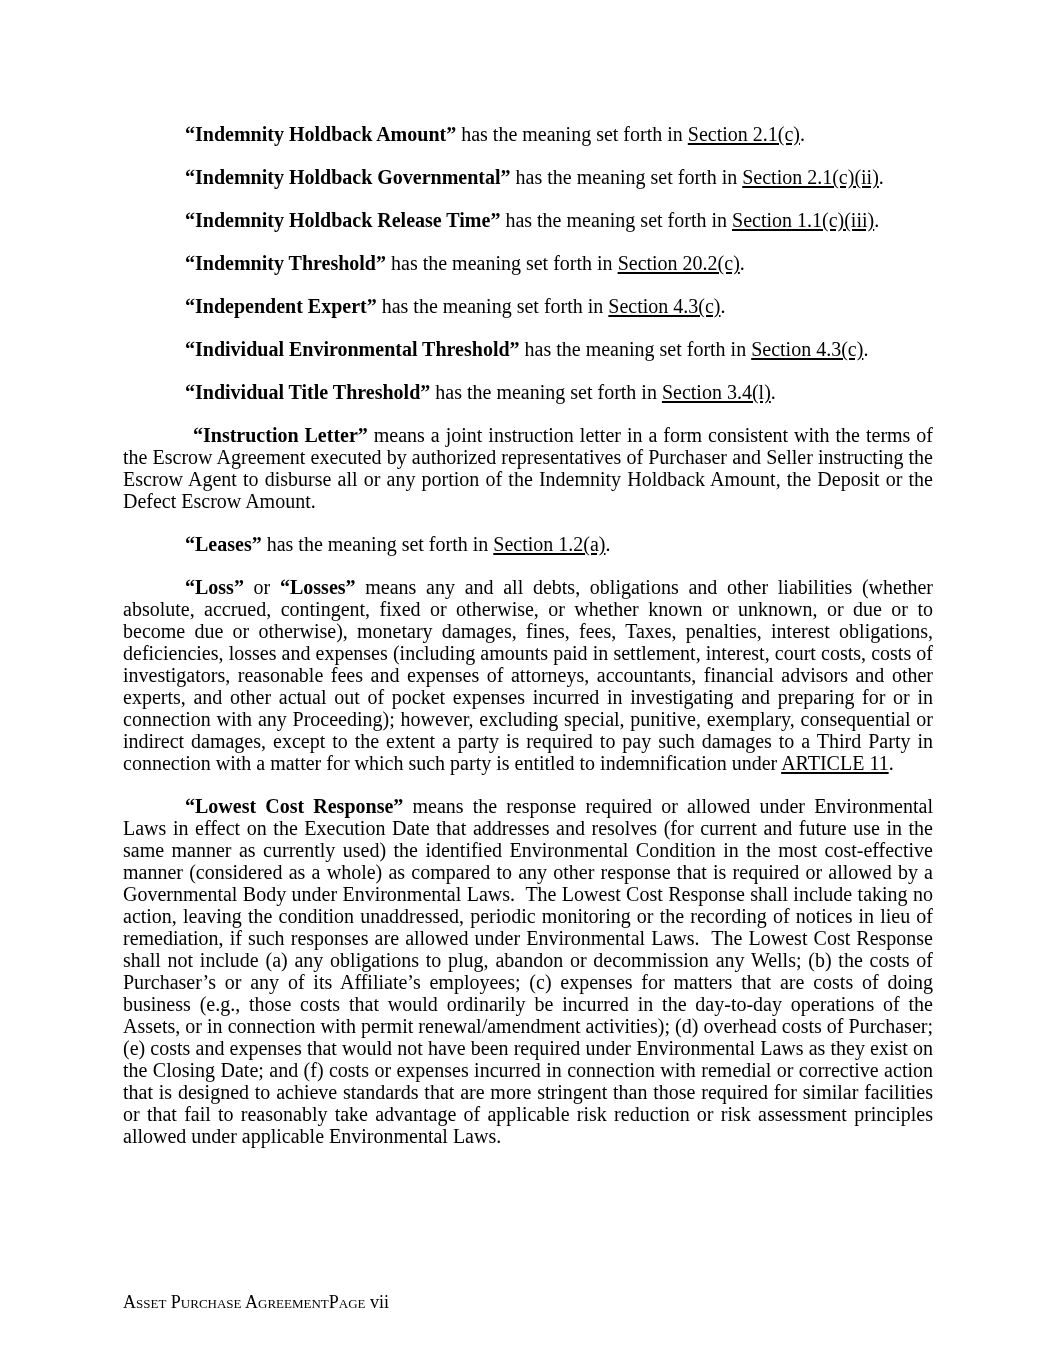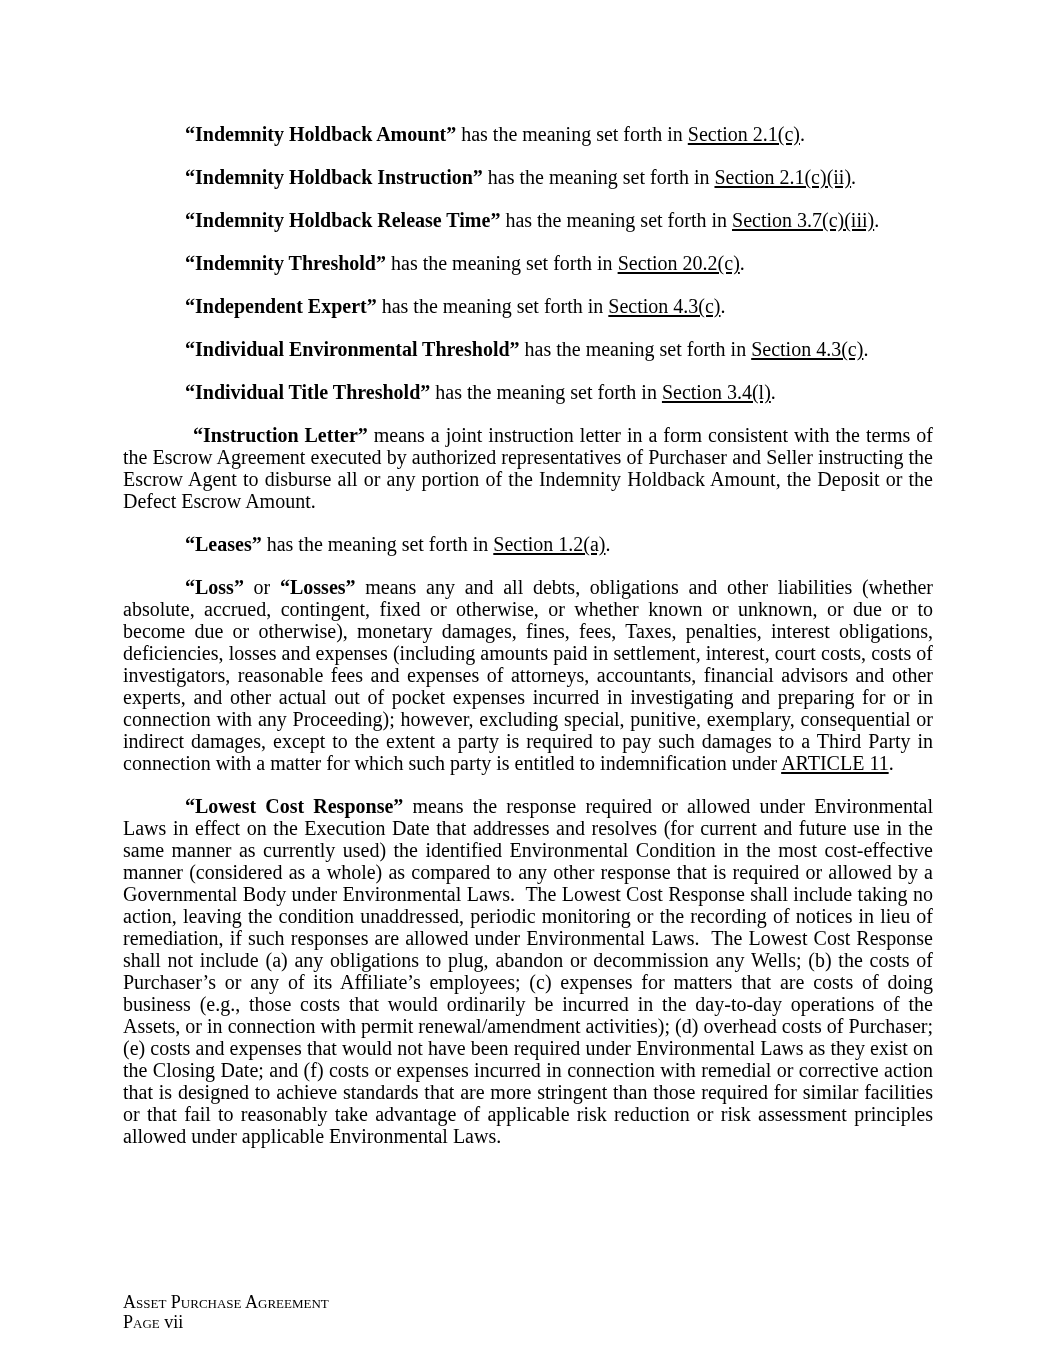--- a/index.html
+++ b/index.html
@@ -36,31 +36,30 @@
   }
   .footer {
     position: absolute;
     left: 123px;
     top: 1292px;
     width: 810px;
     display: flex;
     justify-content: flex-start;
     font-size: 18px;
     line-height: 20px;
-    flex-direction: column;
   }
 </style>
 </head>
 <body>
 
 <div class="page">
   <div class="content">
     <p><span style="font-weight: bold;">“Indemnity Holdback Amount”</span><span> has the meaning set forth in </span><span class="uline">Section 2.1(c)</span><span>.</span></p>
-    <p><span style="font-weight: bold;">“Indemnity Holdback Instruction”</span><span> has the meaning set forth in </span><span class="uline">Section 2.1(c)(ii)</span><span>.</span></p>
-    <p><span style="font-weight: bold;">“Indemnity Holdback Release Time”</span><span> has the meaning set forth in </span><span class="uline">Section 3.7(c)(iii)</span><span>.</span></p>
+    <p><span style="font-weight: bold;">“Indemnity Holdback Governmental”</span><span> has the meaning set forth in </span><span class="uline">Section 2.1(c)(ii)</span><span>.</span></p>
+    <p><span style="font-weight: bold;">“Indemnity Holdback Release Time”</span><span> has the meaning set forth in </span><span class="uline">Section 1.1(c)(iii)</span><span>.</span></p>
     <p><span style="font-weight: bold;">“Indemnity Threshold”</span><span> has the meaning set forth in </span><span class="uline">Section 20.2(c)</span><span>.</span></p>
     <p><span style="font-weight: bold;">“Independent Expert”</span><span> has the meaning set forth in </span><span class="uline">Section 4.3(c)</span><span>.</span></p>
     <p><span style="font-weight: bold; margin-top: 29px;">“Individual Environmental Threshold”</span><span> has the meaning set forth in </span><span class="uline">Section 4.3(c)</span><span>.</span></p>
     <p><span style="font-weight: bold;">“Individual Title Threshold”</span><span> has the meaning set forth in </span><span class="uline">Section 3.4(l)</span><span>.</span></p>
     <p><span style="font-weight: bold; margin-left: 8px;">“Instruction Letter”</span><span> means a joint instruction letter in a form consistent with the terms of the Escrow Agreement executed by authorized representatives of Purchaser and Seller instructing the Escrow Agent to disburse all or any portion of the Indemnity Holdback Amount, the Deposit or the Defect Escrow Amount.</span></p>
     <p><span style="font-weight: bold;">“Leases”</span><span> has the meaning set forth in </span><span class="uline">Section 1.2(a)</span><span>.</span></p>
     <p><span style="font-weight: bold;">“Loss”</span><span> or </span><span style="font-weight: bold;">“Losses”</span><span> means any and all debts, obligations and other liabilities (whether absolute, accrued, contingent, fixed or otherwise, or whether known or unknown, or due or to become due or otherwise), monetary damages, fines, fees, Taxes, penalties, interest obligations, deficiencies, losses and expenses (including amounts paid in settlement, interest, court costs, costs of investigators, reasonable fees and expenses of attorneys, accountants, financial advisors and other experts, and other actual out of pocket expenses incurred in investigating and preparing for or in connection with any Proceeding); however, excluding special, punitive, exemplary, consequential or indirect damages, except to the extent a party is required to pay such damages to a Third Party in connection with a matter for which such party is entitled to indemnification under </span><span class="uline">ARTICLE 11</span><span>.</span></p>
     <p><span style="font-weight: bold;">“Lowest Cost Response”</span><span> means the response required or allowed under Environmental Laws in effect on the Execution Date that addresses and resolves (for current and future use in the same manner as currently used) the identified Environmental Condition in the most cost-effective manner (considered as a whole) as compared to any other response that is required or allowed by a Governmental Body under Environmental Laws.  The Lowest Cost Response shall include taking no action, leaving the condition unaddressed, periodic monitoring or the recording of notices in lieu of remediation, if such responses are allowed under Environmental Laws.  The Lowest Cost Response shall not include (a) any obligations to plug, abandon or decommission any Wells; (b) the costs of Purchaser’s or any of its Affiliate’s employees; (c) expenses for matters that are costs of doing business (e.g., those costs that would ordinarily be incurred in the day-to-day operations of the Assets, or in connection with permit renewal/amendment activities); (d) overhead costs of Purchaser; (e) costs and expenses that would not have been required under Environmental Laws as they exist on the Closing Date; and (f) costs or expenses incurred in connection with remedial or corrective action that is designed to achieve standards that are more stringent than those required for similar facilities or that fail to reasonably take advantage of applicable risk reduction or risk assessment principles allowed under applicable Environmental Laws.</span></p>
   </div>
 

